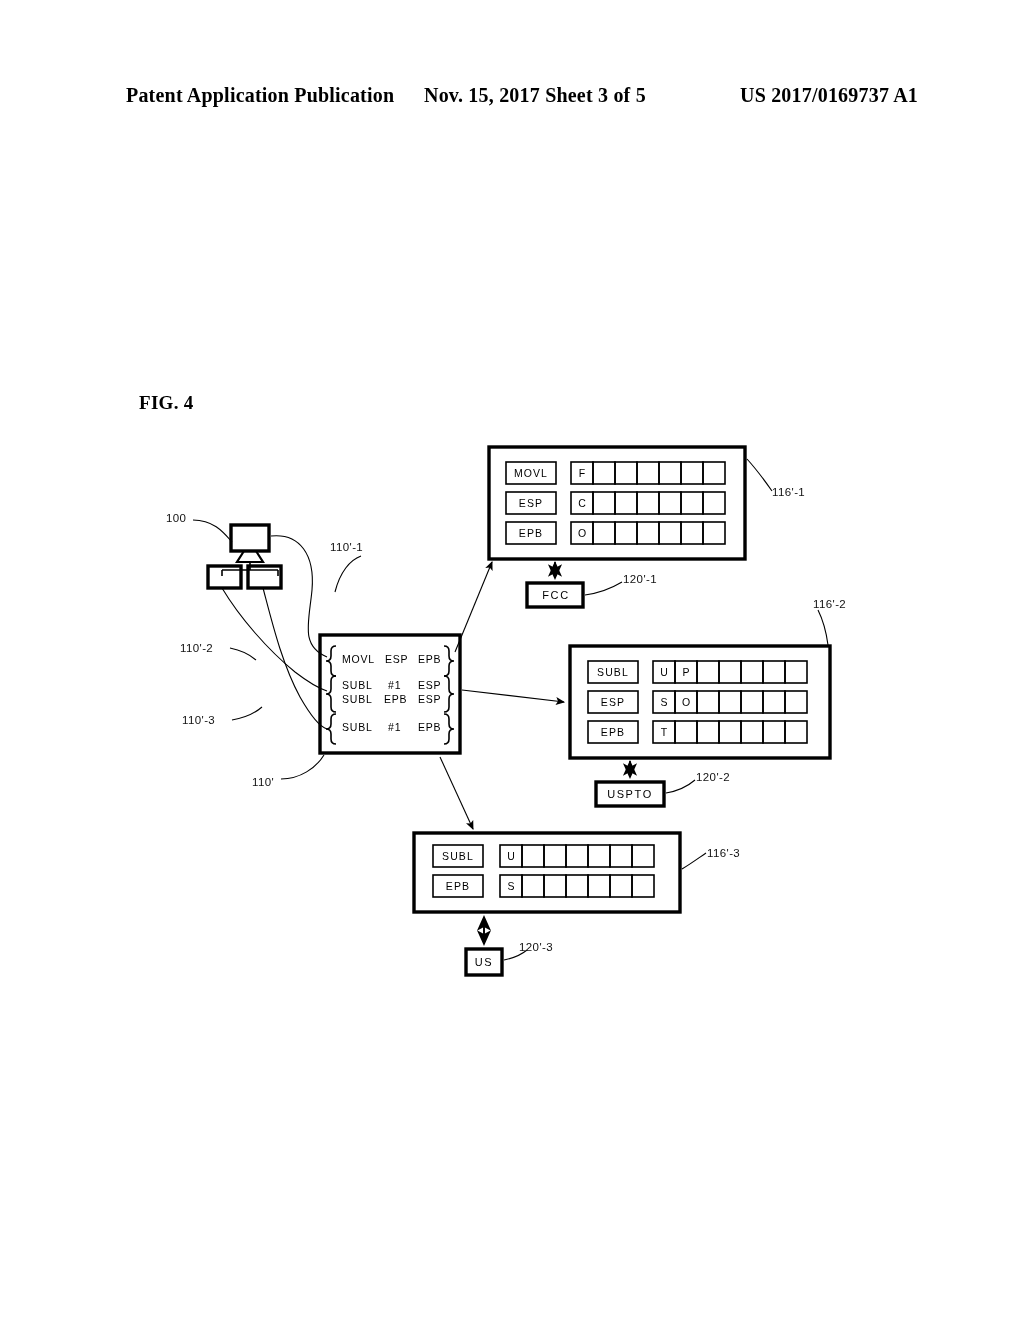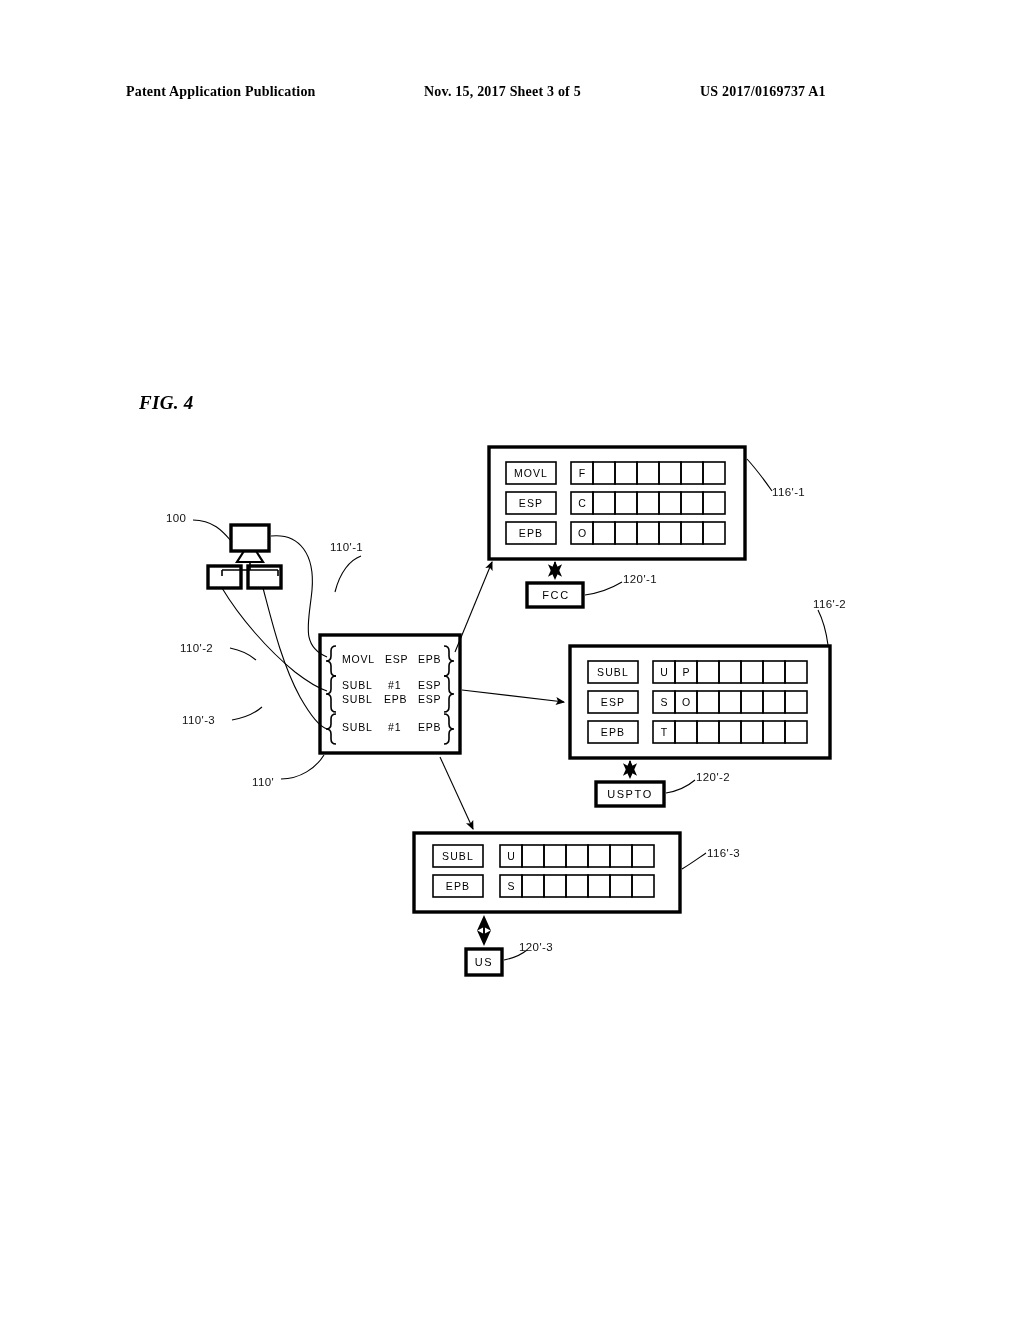--- a/index.html
+++ b/index.html
@@ -19,52 +19,51 @@
   #page-header {
     position: absolute;
     left: 0;
     top: 84px;
     width: 1024px;
     height: 30px;
     display: flex;
     align-items: baseline;
     font-family: "Liberation Serif", serif;
     font-weight: bold;
-    font-size: 14px;
+    font-size: 20px;
     color: #000;
     letter-spacing: 0.2px;
     text-decoration: underline;
   }
   #hdr-pub {
     position: absolute;
     left: 126px;
     white-space: nowrap;
   }
   #hdr-date {
     position: absolute;
     left: 424px;
     white-space: nowrap;
   }
   #hdr-pat {
     position: absolute;
-    left: 700px;
+    left: 740px;
     white-space: nowrap;
   }
 
   
   #fig-caption {
     position: absolute;
     left: 139px;
     top: 392px;
     font-family: "Liberation Serif", serif;
     font-weight: bold;
     font-size: 19px;
     color: #000;
     letter-spacing: 0.3px;
-    font-style: italic;
   }
 
   
   #drawing {
     position: absolute;
     left: 0;
     top: 0;
     width: 1024px;
     height: 1320px;
   }

